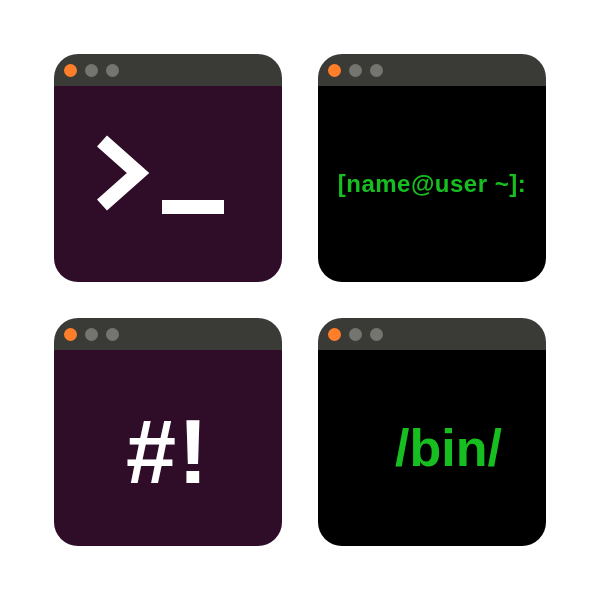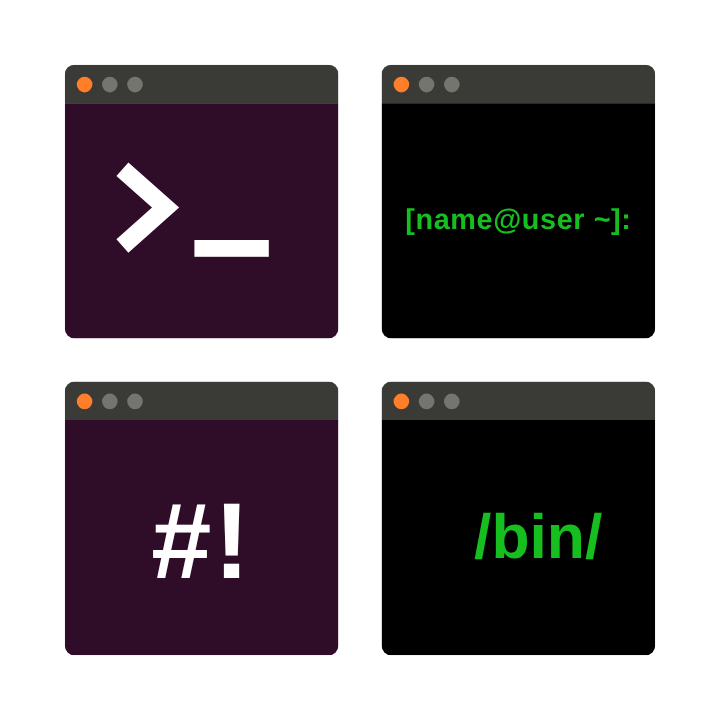--- a/index.html
+++ b/index.html
@@ -10,21 +10,21 @@
     display: grid;
     grid-template-columns: 1fr 1fr;
     grid-template-rows: 1fr 1fr;
     gap: 36px;
     padding: 54px;
     font-family: "Helvetica Neue", Arial, sans-serif;
   }
   .window {
     width: 100%;
     height: 100%;
-    border-radius: 8px;
+    border-radius: 24px;
     overflow: hidden;
     display: flex;
     flex-direction: column;
   }
   .titlebar {
     height: 32px;
     background: #3a3a37;
     display: flex;
     align-items: center;
     padding-left: 10px;

